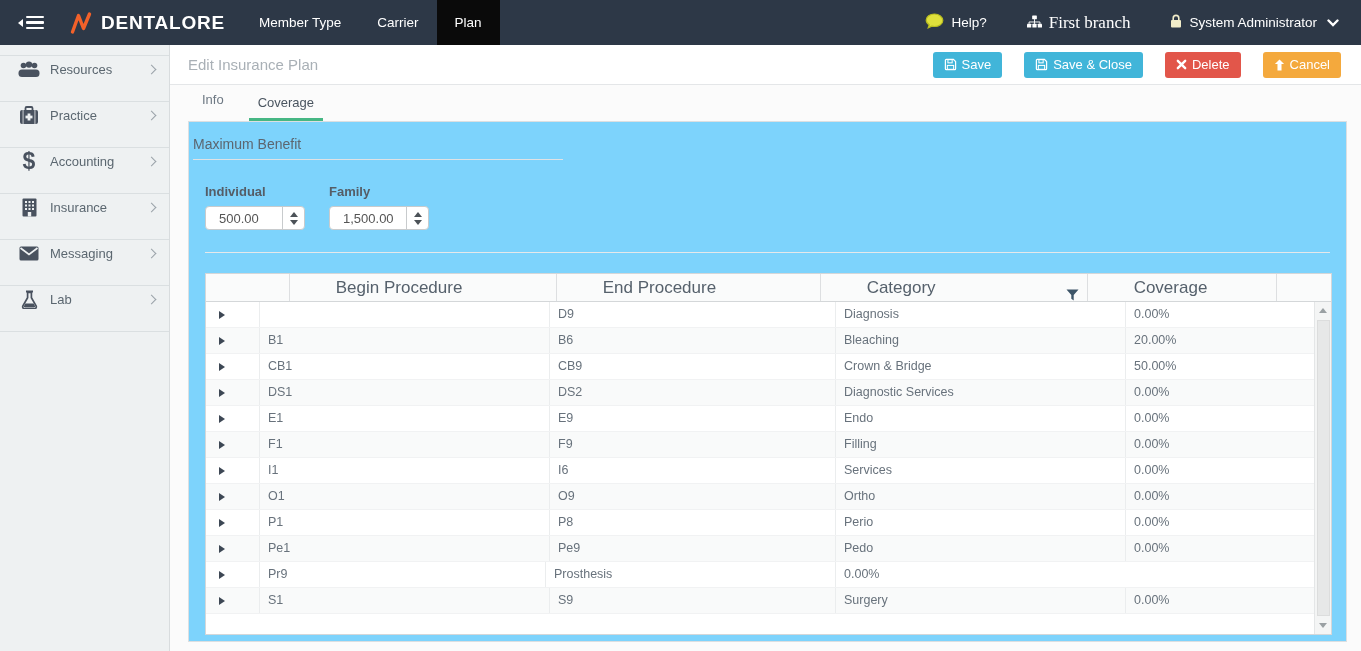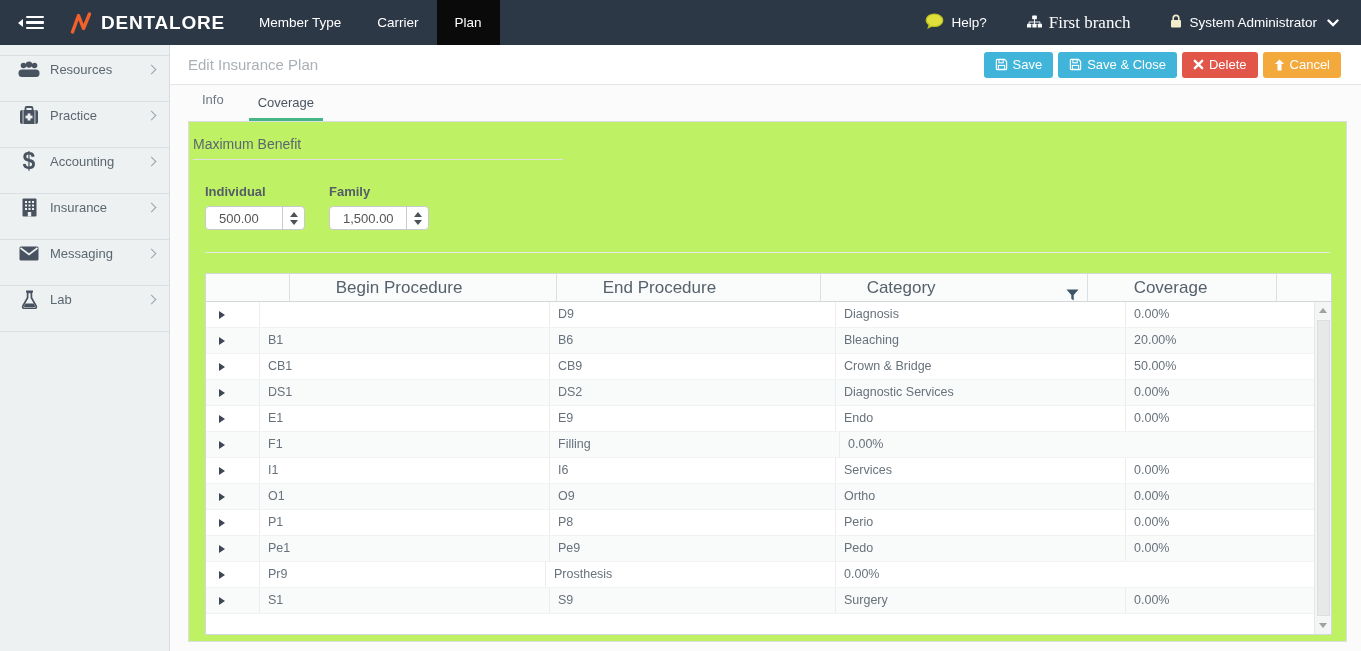--- a/index.html
+++ b/index.html
@@ -37,33 +37,33 @@
   .side-label{margin-left:8px;}
   .chev-right{margin-left:auto;width:7px;height:7px;border-right:1.6px solid #9aa2a9;
               border-bottom:1.6px solid #9aa2a9;transform:rotate(-45deg);}
   .dollar{font-size:23px;font-weight:bold;color:#49525f;line-height:1;}
 
   
   .main{position:absolute;top:45px;left:170px;width:1191px;height:606px;background:#fbfbfb;}
   .page-header{height:40px;background:#fff;border-bottom:1px solid #e4e6e8;
                display:flex;align-items:center;padding:0 20px 0 18px;}
   .page-title{font-size:15px;color:#a9b0b6;}
-  .toolbar{margin-left:auto;display:flex;gap:5px;}
+  .toolbar{margin-left:auto;display:flex;gap:22px;}
   .btn{height:26px;border:none;border-radius:3px;color:#fff;font-size:13px;
        font-family:inherit;display:flex;align-items:center;padding:0 11px;cursor:pointer;}
   .btn .bico{margin-right:5px;display:flex;align-items:center;}
   .btn-save{background:#41b5d9;}
   .btn-delete{background:#e2564a;}
   .btn-cancel{background:#f4a93d;}
 
   .tabs{height:36px;display:flex;align-items:flex-end;padding-left:23px;gap:16px;}
   .tab{font-size:13px;color:#6d7883;padding:0 9px 11px 9px;cursor:pointer;border-bottom:3px solid transparent;}
   .tab.active{color:#4a5560;border-bottom:3px solid #46b784;padding-bottom:8px;}
 
-  .card{position:absolute;top:76px;left:18px;width:1159px;height:521px;background:#bef264;
+  .card{position:absolute;top:76px;left:18px;width:1159px;height:521px;background:#7dd3fc;
         border:1px solid #dcdfe1;}
   .mb-heading{margin:14px 0 0 4px;font-size:14px;color:#5c6670;}
   .mb-hr{height:1px;background:#e0e2e4;width:370px;margin:7px 0 0 4px;}
   .mb-labels{display:flex;margin:24px 0 0 16px;}
   .mb-label{width:100px;font-size:13px;font-weight:bold;color:#555d66;}
   .mb-label + .mb-label{margin-left:24px;}
   .mb-inputs{display:flex;margin:7px 0 0 16px;}
   .spin-box{width:100px;height:24px;border:1px solid #c8cbcd;border-radius:4px;background:#fff;
             display:flex;overflow:hidden;}
   .spin-box + .spin-box{margin-left:24px;}
@@ -409,20 +409,21 @@
     <div class="g-cell c-end f-end">E9</div>
     <div class="g-cell c-cat f-cat">Endo</div>
     <div class="g-cell c-cov f-cov">0.00%</div>
   </div>
 
   <div class="g-row alt">
     <div class="g-cell c-exp">
       <span class="tri-right"></span>
     </div>
     <div class="g-cell c-begin f-begin">F1</div>
+    <div class="g-cell c-end f-end">F9</div>
     <div class="g-cell c-cat f-cat">Filling</div>
     <div class="g-cell c-cov f-cov">0.00%</div>
   </div>
 
   <div class="g-row">
     <div class="g-cell c-exp">
       <span class="tri-right"></span>
     </div>
     <div class="g-cell c-begin f-begin">I1</div>
     <div class="g-cell c-end f-end">I6</div>

